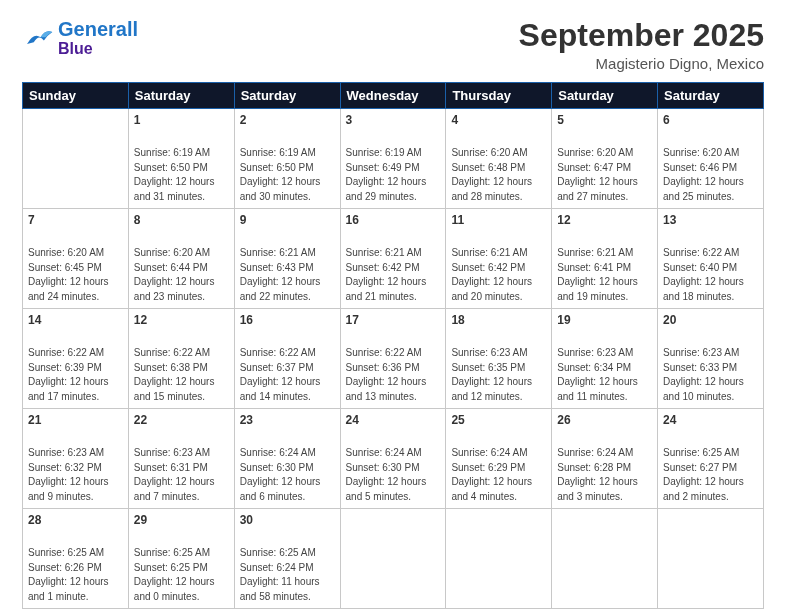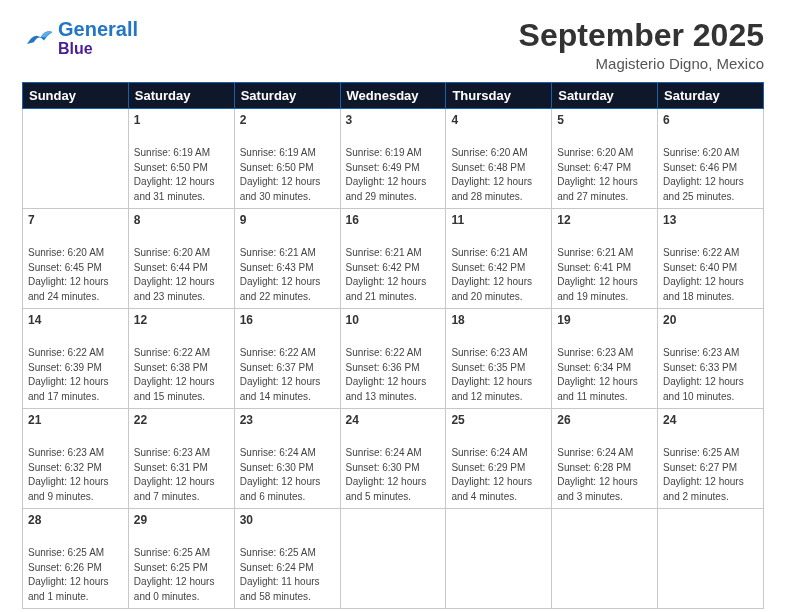--- a/index.html
+++ b/index.html
@@ -238,21 +238,21 @@
 and 15 minutes.</div>
           </td>
           <td>
             <span class="day-num">16</span>
             <div class="day-info" style="white-space: pre-line;">Sunrise: 6:22 AM
 Sunset: 6:37 PM
 Daylight: 12 hours
 and 14 minutes.</div>
           </td>
           <td>
-            <span class="day-num">10</span>
+            <span class="day-num">17</span>
             <div class="day-info" style="white-space: pre-line;">Sunrise: 6:22 AM
 Sunset: 6:36 PM
 Daylight: 12 hours
 and 13 minutes.</div>
           </td>
           <td>
             <span class="day-num">18</span>
             <div class="day-info" style="white-space: pre-line;">Sunrise: 6:23 AM
 Sunset: 6:35 PM
 Daylight: 12 hours

